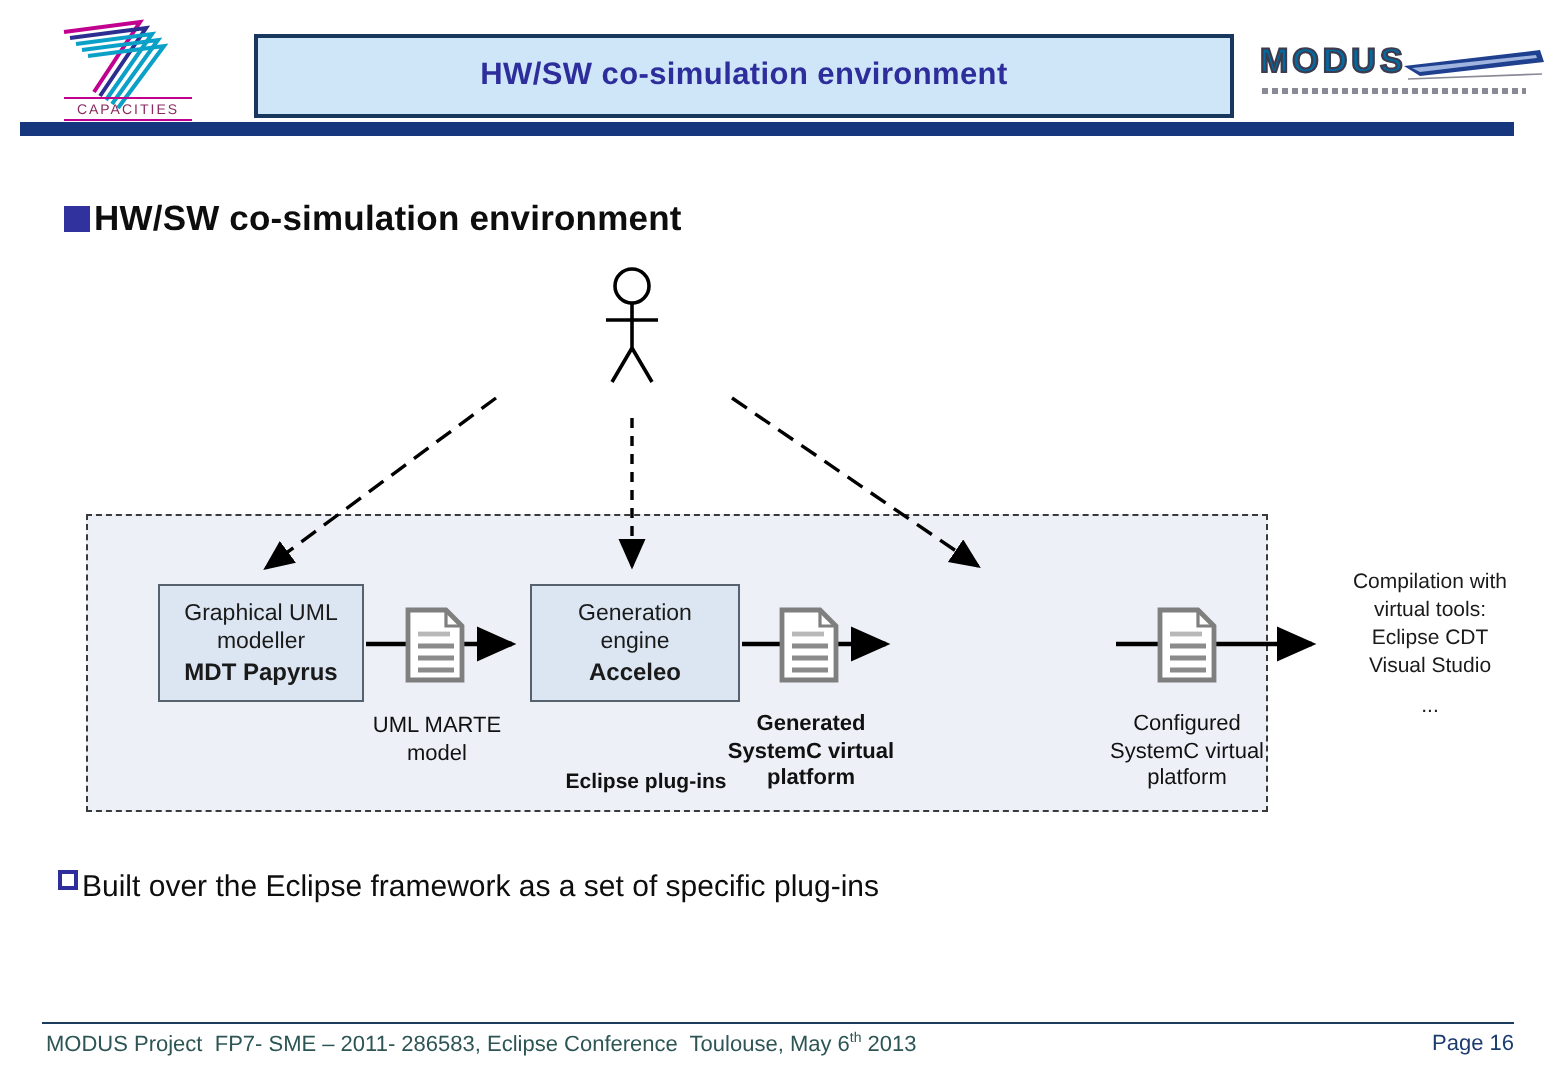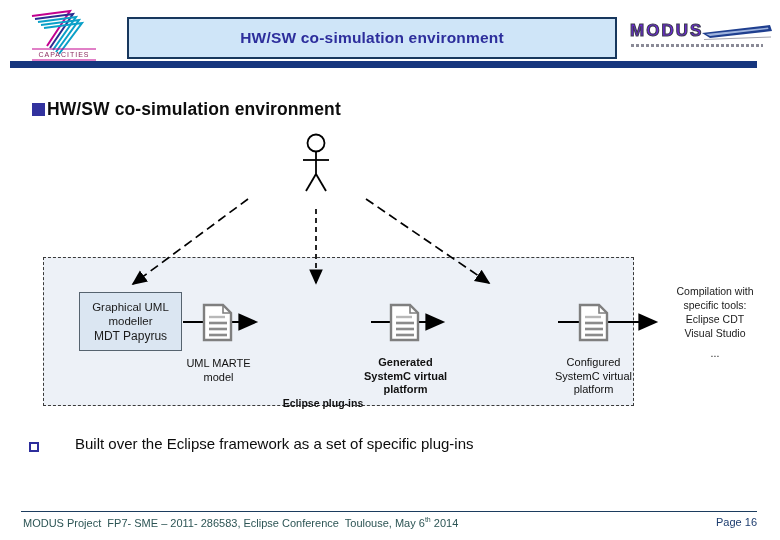--- a/index.html
+++ b/index.html
@@ -6,66 +6,66 @@
   html,body { background:#fff; }
   body { font-family:"Liberation Sans", sans-serif; }
   .slide { position:relative; width:780px; height:540px; background:#fff; overflow:hidden; }
 
   
   .fp7-logo { position:absolute; left:20px; top:6px; width:88px; height:56px; }
   .title-bar { position:absolute; left:127px; top:17px; width:490px; height:42px;
     background:#cfe5f8; border:2px solid #17375d; display:flex; align-items:center; justify-content:center; }
   .title-bar span { color:#2d2e9c; font-weight:bold; font-size:15.5px; letter-spacing:.2px; }
   .modus-logo { position:absolute; left:630px; top:21px; width:72px; height:30px; }
-  .modus-word { font-size:17px; font-weight:bold; letter-spacing:2px; color:#6d28d9;
+  .modus-word { font-size:17px; font-weight:bold; letter-spacing:2px; color:#0369a1;
     -webkit-text-stroke:1.1px #3c3c4e; font-family:"Liberation Sans", sans-serif; }
   .modus-tagline { position:absolute; left:631px; top:44px; width:132px; height:3px;
     background:repeating-linear-gradient(90deg,#8a8a96 0 3px, transparent 3px 5px); }
   .swoosh { position:absolute; left:702px; top:25px; width:70px; height:16px; }
   .navy-bar { position:absolute; left:10px; top:61px; width:747px; height:7px; background:#16367e; }
 
   
   .heading { position:absolute; left:32px; top:99px; display:flex; align-items:center; }
   .heading .sq { width:13px; height:13px; background:#32329e; margin-right:2px; flex:none; }
   .heading span.txt { font-size:17.5px; font-weight:bold; color:#0d0d0d; letter-spacing:.1px; }
 
   
   .plugins-box { position:absolute; left:43px; top:257px; width:591px; height:149px;
     background:#edf1f7; border:1px dashed #3a3a3a; }
   svg.overlay { position:absolute; left:0; top:0; width:780px; height:540px; pointer-events:none; }
 
   .tool-box { position:absolute; top:292px; height:59px; background:#dbe6f2;
     border:1.5px solid #56636f; display:flex; flex-direction:column; align-items:center; justify-content:center;
     font-size:11.5px; color:#1a1a1a; line-height:14.5px; text-align:center; }
-  .tool-box .b { font-weight:normal; font-size:12px; }
+  .tool-box .b { font-weight:bold; font-size:12px; }
   .tool-box.small { font-size:10px; line-height:12.5px; top:291px; height:61px; }
   .tool-box.small .b { font-size:11.5px; }
   #box1 { left:79px; width:103px; }
   #box2 { left:265px; width:105px; }
   #box3 { left:452px; width:105px; }
 
   .doc-icon { position:absolute; width:33px; height:41px; }
   #doc1 { left:201px; top:302px; }
   #doc2 { left:388px; top:302px; }
   #doc3 { left:577px; top:302px; }
 
   .art-label { position:absolute; text-align:center; font-size:11px; line-height:13.5px; color:#111; }
   .art-label .b { font-weight:normal; }
   #lbl-uml { left:171px; top:357px; width:95px; font-size:11px; }
   #lbl-gen { left:353px; top:356px; width:105px; font-weight:bold; }
   #lbl-conf { left:541px; top:356px; width:105px; font-weight:normal; }
   .plugins-label { position:absolute; left:268px; top:385px; width:110px; text-align:center;
-    font-weight:bold; font-size:10.5px; color:#111;margin-top:12px; }
+    font-weight:bold; font-size:10.5px; color:#111; }
 
   .ext-note { position:absolute; left:662px; top:284px; width:106px; text-align:center;
     font-size:10.5px; line-height:14px; color:#1a1a1a; }
   .ext-note .dots { margin-top:6px; }
 
   
-  .bullet-line { position:absolute; left:29px; top:435px; display:flex; align-items:flex-end;gap:34px; }
+  .bullet-line { position:absolute; left:29px; top:435px; display:flex; align-items:flex-start; }
   .bullet-line .sq { width:10px; height:10px; border:2.5px solid #2d2e9c; margin-right:2px; flex:none; }
   .bullet-line span.txt { font-size:15px; color:#0d0d0d; }
 
   
   .footer-rule { position:absolute; left:21px; top:511px; width:736px; height:1px; background:#1c3c5e; }
   .footer-left { position:absolute; left:23px; top:516px; font-size:11px; color:#2d5555; white-space:pre; }
   .footer-left sup { font-size:7px; }
   .footer-page { position:absolute; right:23px; top:516px; font-size:11px; color:#1c3c6e; }
 </style>
 </head>
@@ -132,20 +132,25 @@
       <line x1="371" y1="322" x2="443" y2="322" marker-end="url(#ah)"></line>
       <line x1="558" y1="322" x2="656" y2="322" marker-end="url(#ah)"></line>
     </g>
   </svg>
 
   <div class="tool-box" id="box1">
     <span>Graphical UML</span>
     <span>modeller</span>
     <span class="b">MDT Papyrus</span>
   </div>
+  <div class="tool-box" id="box2">
+    <span>Generation</span>
+    <span>engine</span>
+    <span class="b">Acceleo</span>
+  </div>
 
   <svg class="doc-icon" id="doc1" viewBox="0 0 33 41">
     <path d="M3,3 H22 L30,11 V38 H3 Z" fill="#fff" stroke="#7f7f7f" stroke-width="2.4"></path>
     <path d="M22,3 V11 H30" fill="none" stroke="#7f7f7f" stroke-width="1.6"></path>
     <line x1="8" y1="15" x2="24" y2="15" stroke="#b8b8b8" stroke-width="2.4"></line>
     <line x1="8" y1="21" x2="26" y2="21" stroke="#8b8b8b" stroke-width="2.6"></line>
     <line x1="8" y1="27" x2="26" y2="27" stroke="#8b8b8b" stroke-width="2.6"></line>
     <line x1="8" y1="33" x2="26" y2="33" stroke="#8b8b8b" stroke-width="2.6"></line>
   </svg>
   <svg class="doc-icon" id="doc2" viewBox="0 0 33 41">
@@ -176,28 +181,28 @@
   </div>
   <div class="art-label" id="lbl-conf">
     <div>Configured</div>
     <div>SystemC virtual</div>
     <div>platform</div>
   </div>
   <div class="plugins-label">Eclipse plug-ins</div>
 
   <div class="ext-note">
     <div>Compilation with</div>
-    <div>specific tools:</div>
+    <div>virtual tools:</div>
     <div>Eclipse CDT</div>
     <div>Visual Studio</div>
     <div class="dots">...</div>
   </div>
 
   <div class="bullet-line">
     <span class="sq"></span>
     <span class="txt">Built over the Eclipse framework as a set of specific plug-ins</span>
   </div>
 
   <div class="footer-rule"></div>
-  <div class="footer-left"><span>MODUS Project  FP7- SME – 2011- 286583, Eclipse Conference  Toulouse, May 6</span><sup>th</sup><span> 2014</span></div>
+  <div class="footer-left"><span>MODUS Project  FP7- SME – 2011- 286583, Eclipse Conference  Toulouse, May 6</span><sup>th</sup><span> 2013</span></div>
   <div class="footer-page">Page 16</div>
 
 </div>
 
 </body></html>

